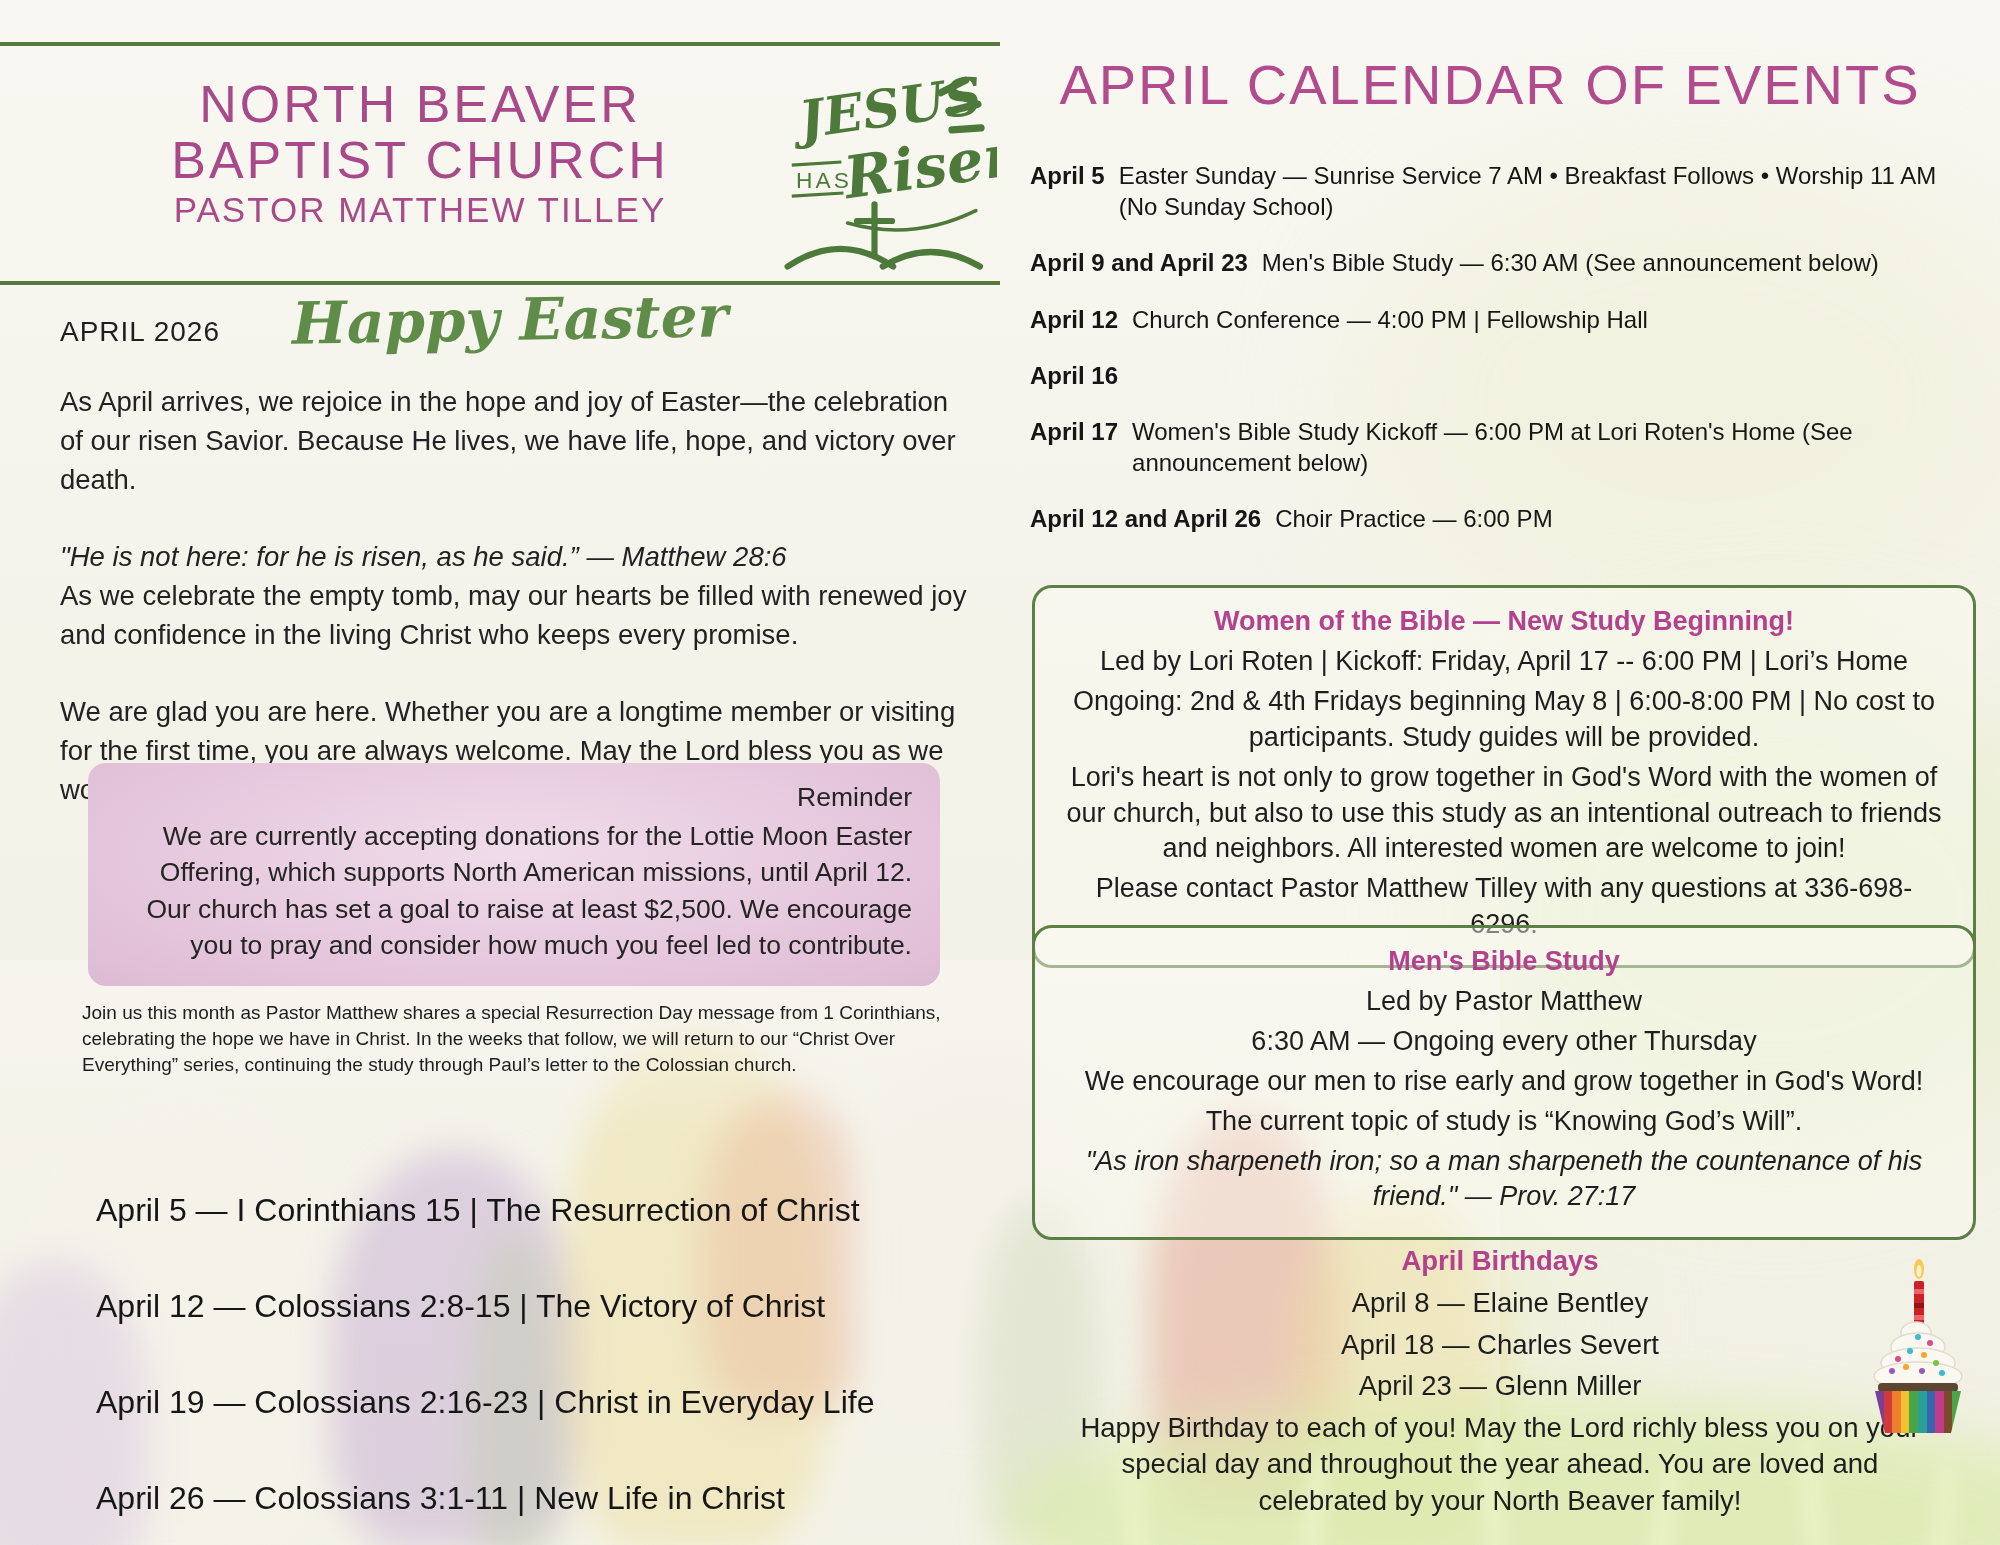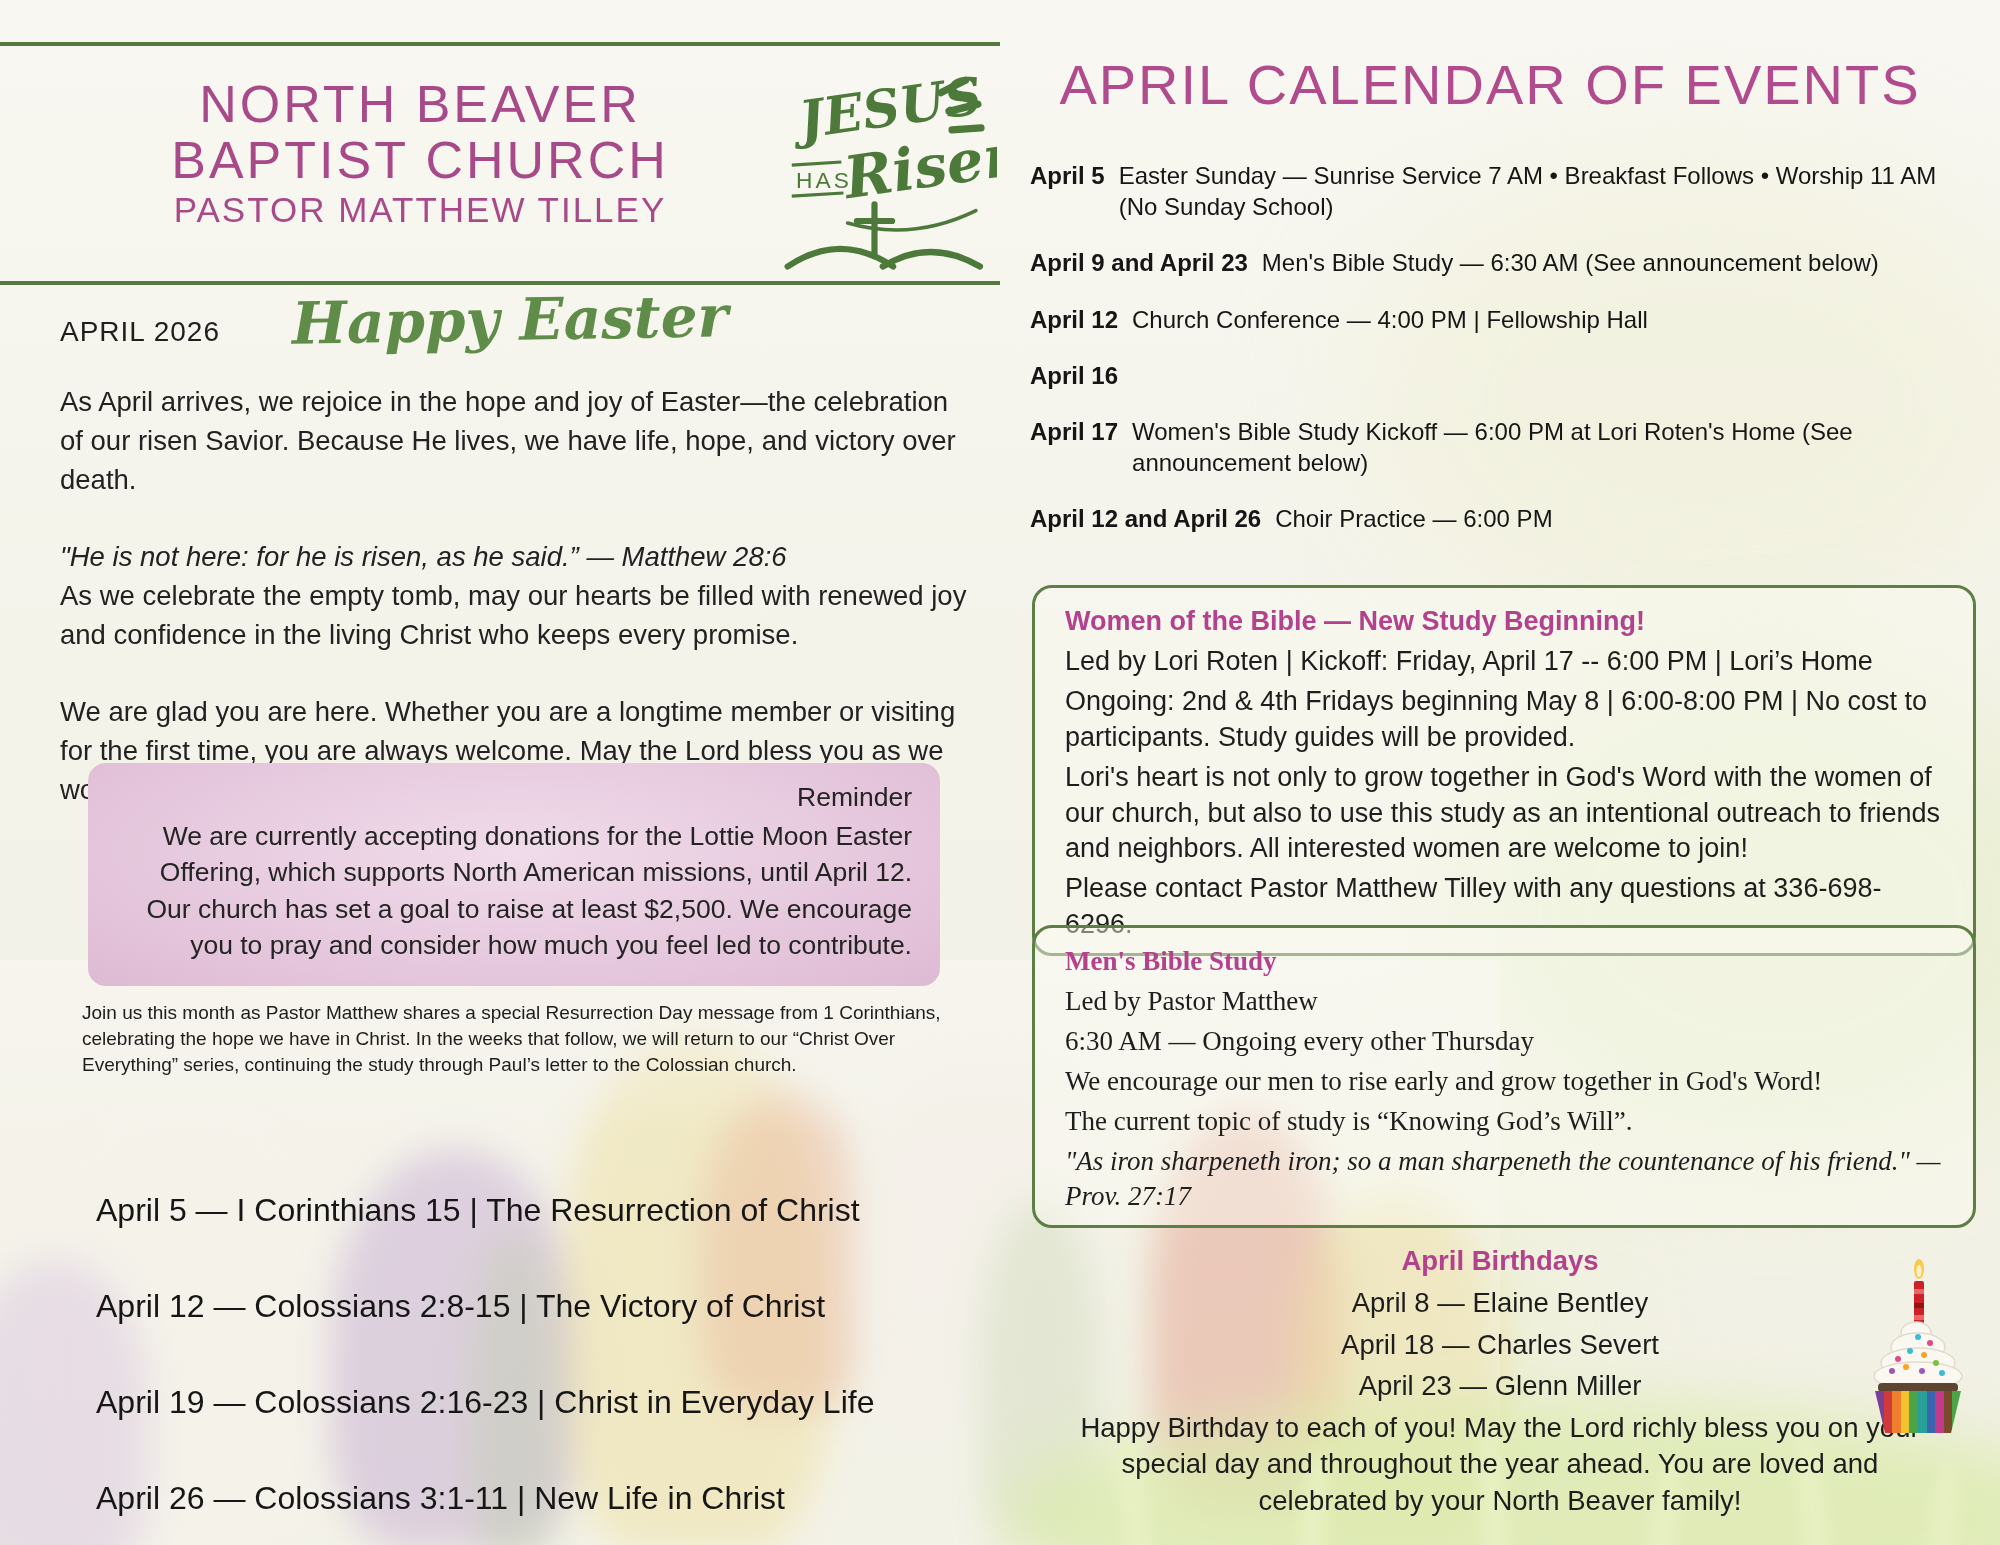--- a/index.html
+++ b/index.html
@@ -43,25 +43,25 @@
   
   .cal-title{position:absolute;left:1010px;top:52px;width:960px;text-align:center;z-index:2;
              font-size:56px;letter-spacing:2px;color:#b24b8d;font-weight:400;}
   .events{position:absolute;left:1030px;top:160px;width:930px;z-index:2;
           font-size:24px;line-height:1.3;color:#161616;}
   .event{display:flex;margin-bottom:25px;}
   .event-date{font-weight:bold;white-space:nowrap;margin-right:14px;}
   .event-text{flex:1;}
   .gbox{position:absolute;left:1032px;width:878px;z-index:2;
         border:3px solid #5d7f45;border-radius:20px;background:rgba(250,250,242,0.45);
-        padding:16px 30px 6px 30px;text-align:left;font-size:27px;line-height:1.33;color:#1e1e1e;}
+        padding:16px 30px 18px 30px;text-align:center;font-size:27px;line-height:1.33;color:#1e1e1e;}
   .gbox-title{color:#b4418e;font-weight:bold;margin:0 0 4px 0;}
   .gbox p{margin:0 0 4px 0;}
   .women-box{top:585px;}
-  .men-box{top:925px;font-family:Liberation Serif, serif;}
+  .men-box{top:925px;}
   .box-quote{font-style:italic;}
   .birthdays{position:absolute;left:1060px;top:1243px;width:880px;z-index:2;text-align:center;
              font-size:27.5px;line-height:1.32;color:#1d1d1d;}
   .birthdays-title{color:#b4418e;font-weight:bold;margin-bottom:6px;}
   .birthday-item{margin-bottom:5px;}
   .birthday-msg{margin-top:6px;}
   .cupcake{position:absolute;left:1862px;top:1255px;width:112px;height:182px;z-index:3;}
 </style>
 </head>
 <body>

